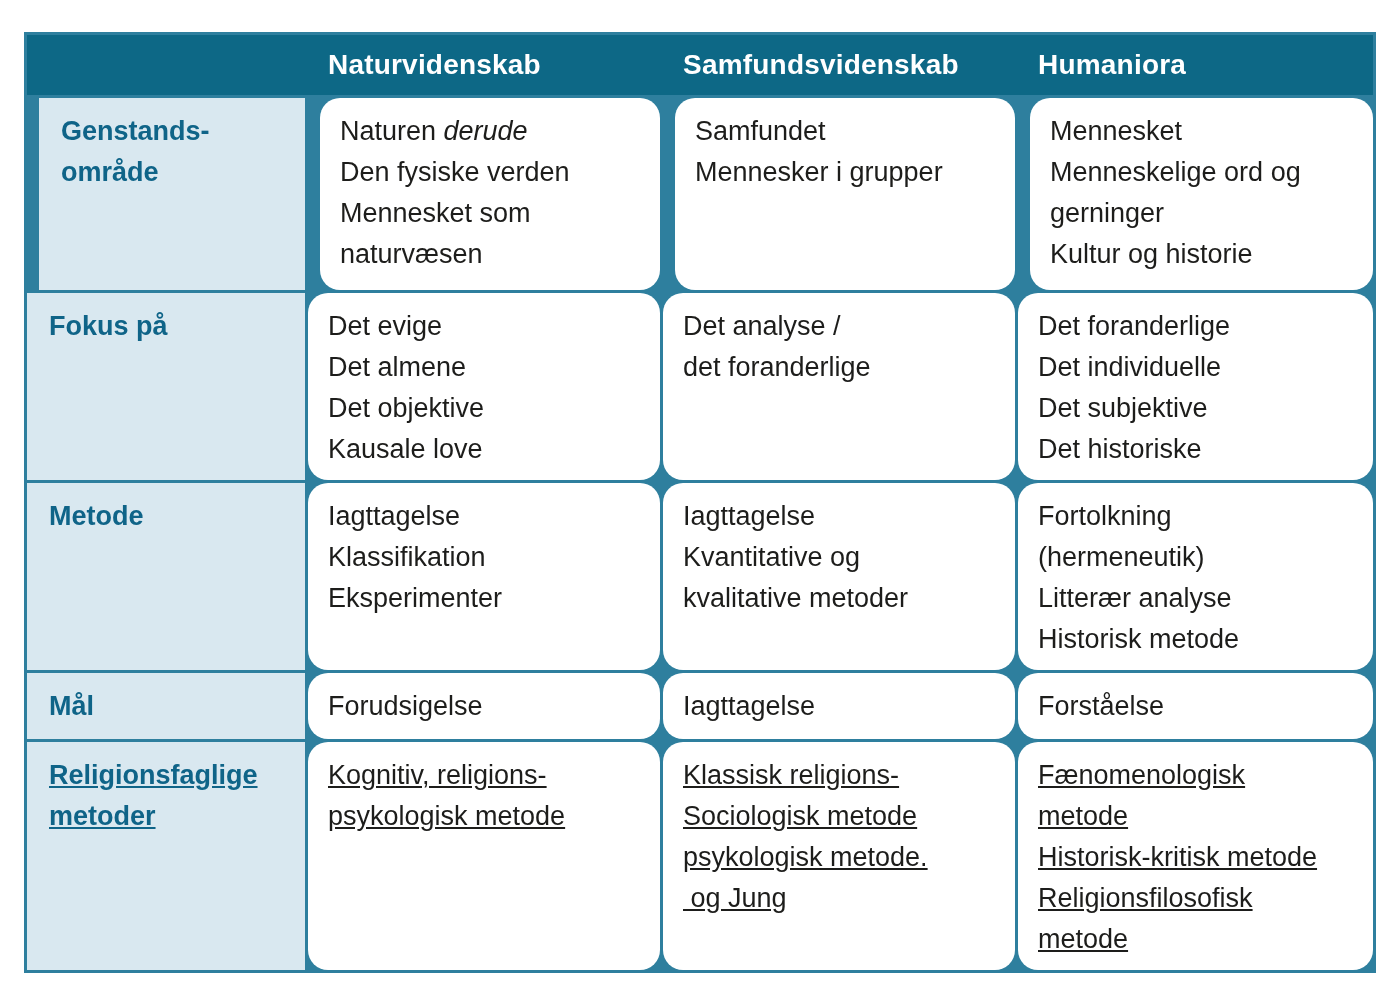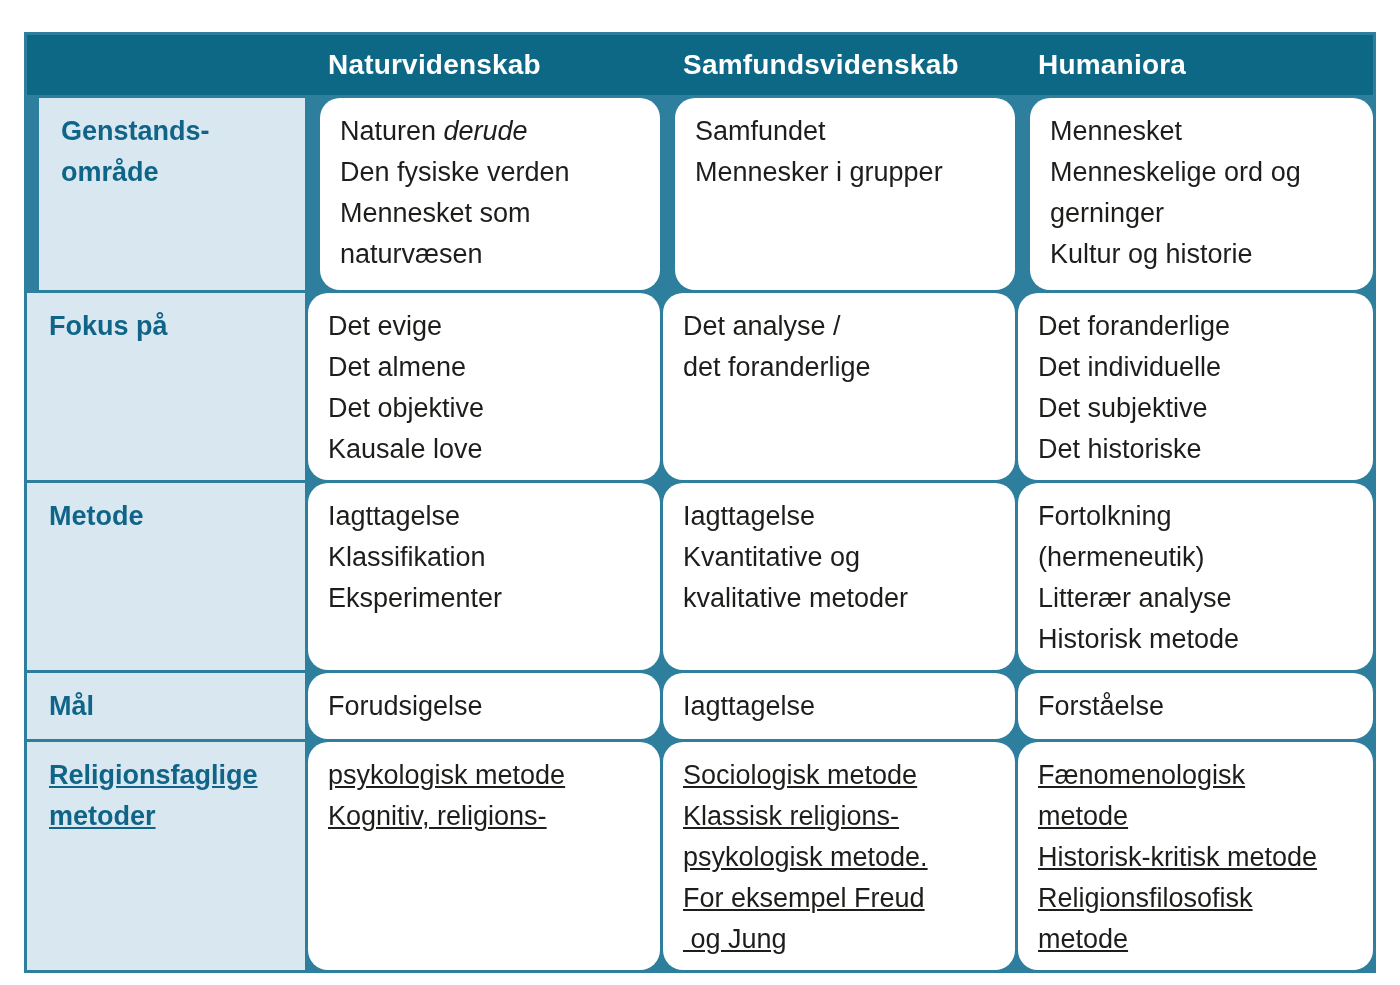--- a/index.html
+++ b/index.html
@@ -162,28 +162,27 @@
         </div>
         <div class="cell data-cell">
           <div class="line">Forståelse</div>
         </div>
       </div><div class="row">
         <div class="cell label-cell">
           <div class="line">Religionsfaglige</div>
           <div class="line">metoder</div>
         </div>
         <div class="cell data-cell">
+          <div class="line">Kognitiv, religions-</div>
           <div class="line">psykologisk metode</div>
-          <div class="line">Kognitiv, religions-</div>
         </div>
         <div class="cell data-cell">
+          <div class="line">Klassisk religions-</div>
           <div class="line">Sociologisk metode</div>
-          <div class="line">Klassisk religions-</div>
           <div class="line">psykologisk metode.</div>
-          <div class="line">For eksempel Freud</div>
           <div class="line">&nbsp;og Jung</div>
         </div>
         <div class="cell data-cell">
           <div class="line">Fænomenologisk</div>
           <div class="line">metode</div>
           <div class="line">Historisk-kritisk metode</div>
           <div class="line">Religionsfilosofisk</div>
           <div class="line">metode</div>
         </div>
       </div></div>

